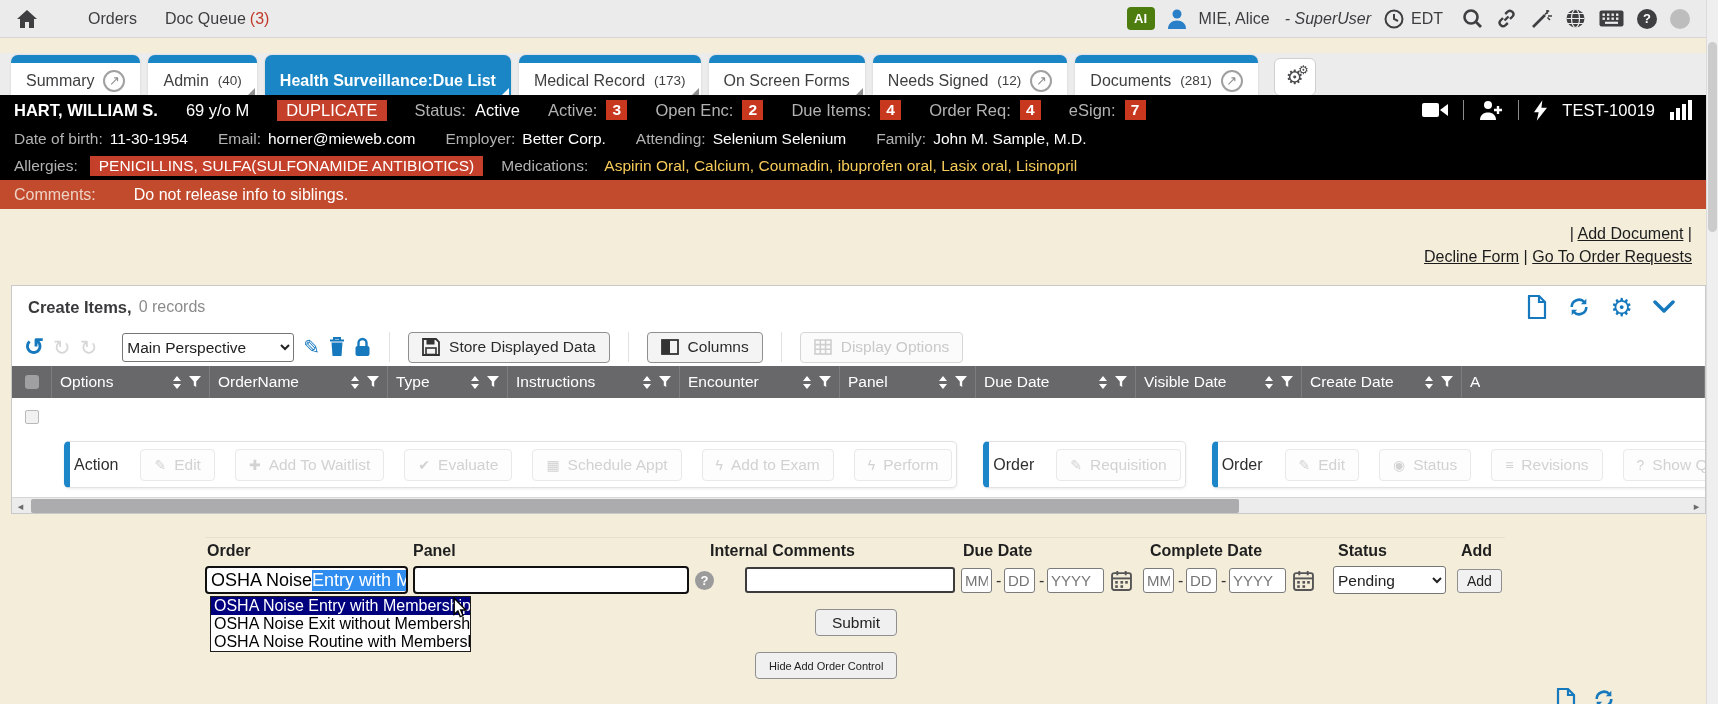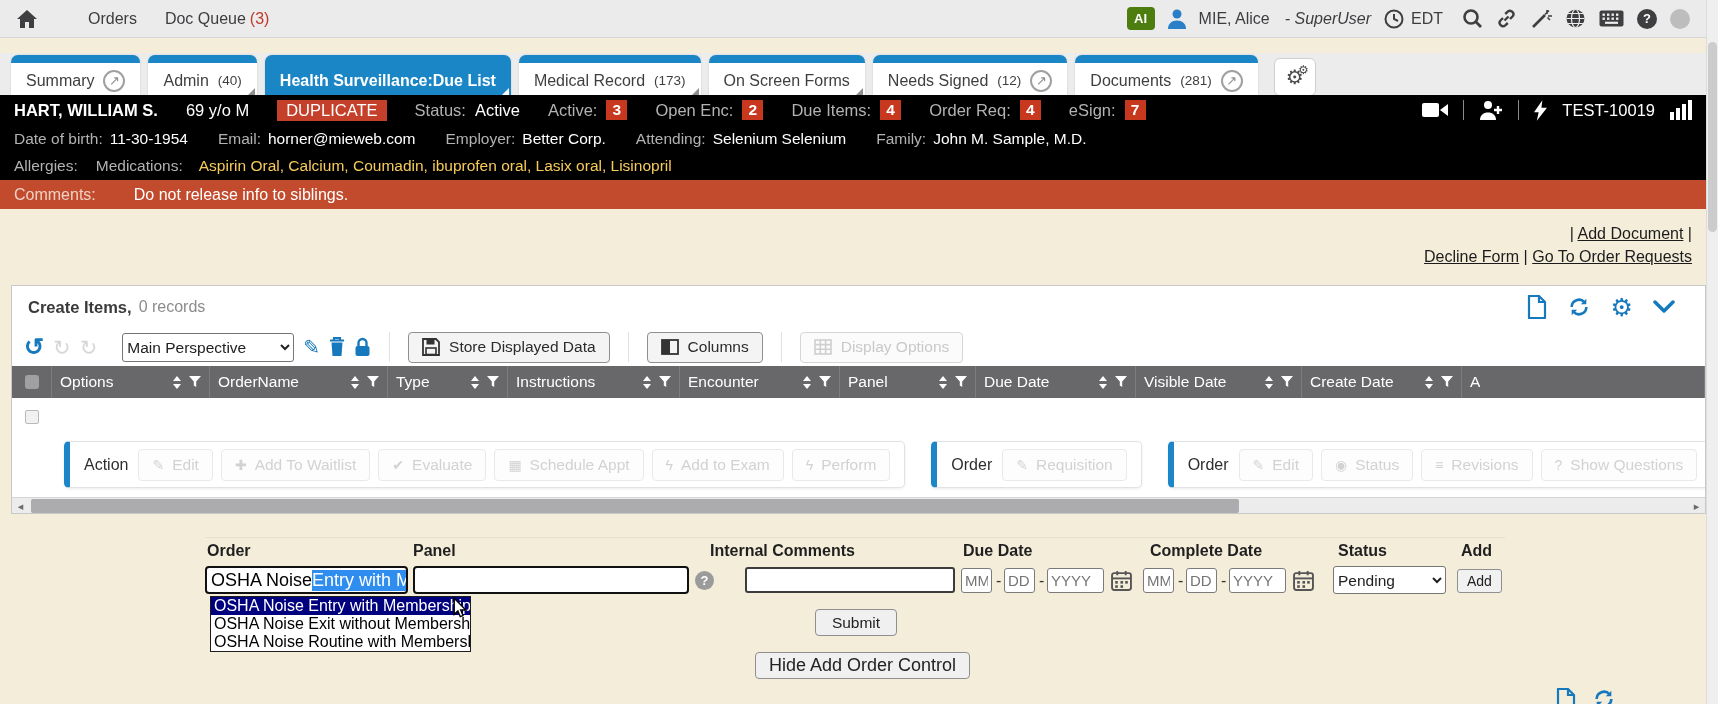--- a/index.html
+++ b/index.html
@@ -103,21 +103,21 @@
   border-bottom:5px solid #fff; }
 .tri-dn { width:0; height:0; border-left:4.5px solid transparent; border-right:4.5px solid transparent;
   border-top:5px solid #fff; }
 .grid-body { height:40px; position:relative; background:#fff; }
 .row-cbx { position:absolute; left:13px; top:12px; width:14px; height:14px; background:#f1f1f1;
   border:1px solid #b9b9b9; border-radius:2px; cursor:pointer; }
 
 .actions-row { position:absolute; left:0; top:155px; height:47px; display:flex; gap:26px;
   padding-left:52px; width:2400px; }
 .agroup { display:flex; align-items:center; background:#fff; border:1px solid #e2e2e2;
-  border-left:6px solid #1d86c8; border-radius:5px; padding:0 14px; gap:8px; flex:none;
+  border-left:6px solid #1d86c8; border-radius:5px; padding:0 4px; gap:20px; flex:none;
   box-shadow:0 1px 3px rgba(0,0,0,.08); }
 .glabel { font-size:16px; color:#2e2e2e; margin-right:2px; }
 .abtn { display:flex; align-items:center; gap:8px; border:1px solid #e9e9e9; background:#fdfdfd;
   color:#d2d2d2; border-radius:4px; height:32px; padding:0 13px; font-size:15.5px; white-space:nowrap; cursor:pointer; }
 .abtn .aicon { font-size:14px; }
 
 .hscroll { position:absolute; left:0; right:0; top:211px; height:17px; background:#ececec;
   border-top:1px solid #d6d6d6; }
 .hs-arrow { position:absolute; top:0; width:17px; height:16px; display:flex; align-items:center;
   justify-content:center; color:#6b6b6b; font-size:11px; cursor:pointer; }
@@ -156,21 +156,21 @@
   background:#fff; font-size:16px; z-index:5; }
 .suggest .opt { height:18px; line-height:18px; padding:0 3px; white-space:nowrap; overflow:hidden;
   color:#000; cursor:pointer; }
 .suggest .opt.sel { background:#00007f; color:#fff; }
 .cursor { position:absolute; left:452px; top:597px; z-index:9; }
 
 .submit-btn { position:absolute; left:815px; top:609px; width:82px; height:27px; background:#f0f0f0;
   border:1px solid #8f8f8f; border-radius:4px; font-size:15.5px; color:#222; cursor:pointer;
   font-family:"Liberation Sans",sans-serif; }
 .hide-btn { position:absolute; left:755px; top:652px; height:27px; padding:0 13px; background:#f0f0f0;
-  border:1px solid #8f8f8f; border-radius:4px; font-size:18px; color:#222; cursor:pointer;
+  border:1px solid #8f8f8f; border-radius:4px; font-size:11px; color:#222; cursor:pointer;
   font-family:"Liberation Sans",sans-serif; }
 
 .next-panel-icons { position:absolute; left:1556px; top:688px; display:flex; gap:16px; }
 
 
 .vscroll { position:absolute; right:0; top:0; width:12px; height:704px; background:#efefef;
   border-left:1px solid #dcdcdc; }
 .vthumb { position:absolute; right:1px; top:42px; width:9px; height:190px; background:#cccccc;
   border-radius:5px; cursor:grab; }
 </style>
@@ -377,20 +377,21 @@
         <span>Selenium Selenium</span>
       </span>
       <span class="demo-item">
         <span class="lbl">Family:</span>
         <span>John M. Sample, M.D.</span>
       </span>
     </div>
 
   <div class="pbar" id="allergy-row">
     <span class="lbl">Allergies:</span>
+    <span class="badge">PENICILLINS, SULFA(SULFONAMIDE ANTIBIOTICS)</span>
     <span class="lbl" style="margin-left:6px">Medications:</span>
     <span class="meds">Aspirin Oral, Calcium, Coumadin, ibuprofen oral, Lasix oral, Lisinopril</span>
   </div>
 
   <div class="pbar" id="comments-row">
     <span class="clbl">Comments:</span>
     <span class="cval">Do not release info to siblings.</span>
   </div>
 
   <div class="links">

